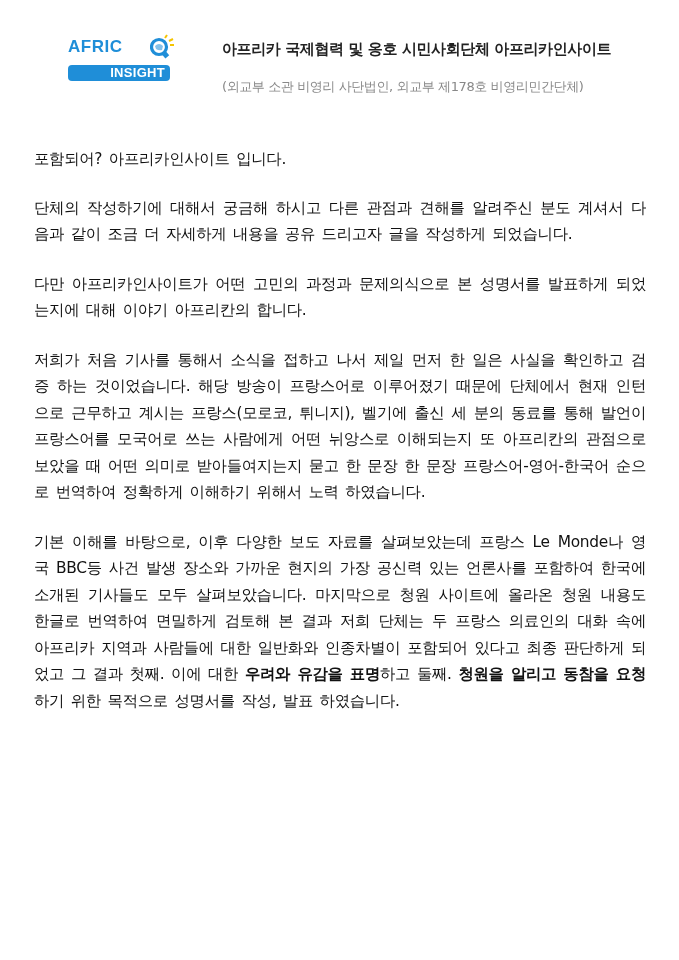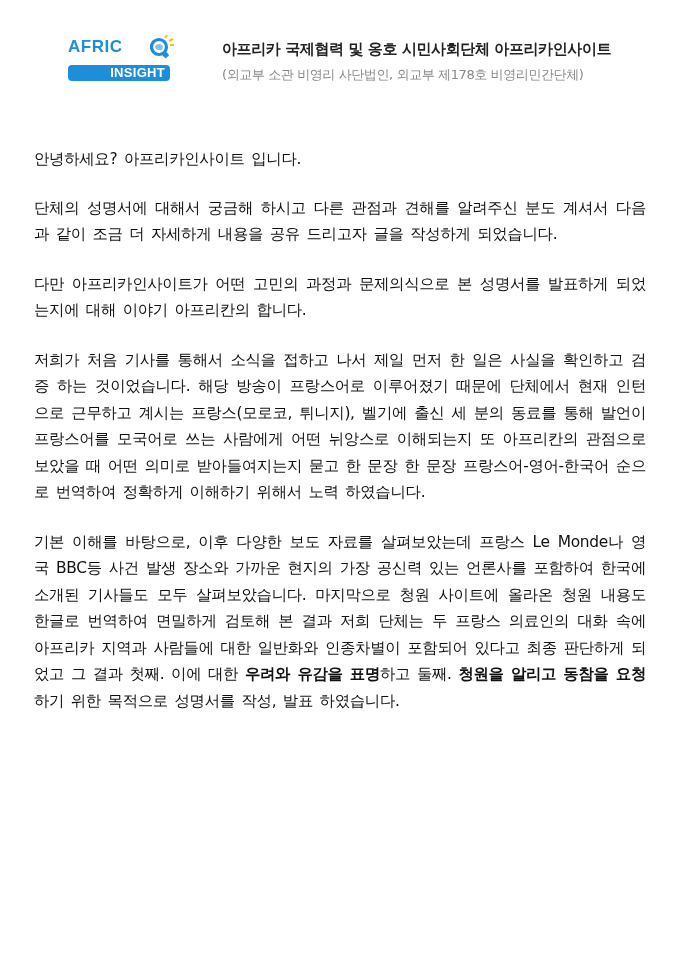--- a/index.html
+++ b/index.html
@@ -17,21 +17,21 @@
     .logo-bulb { position: absolute; left: 82px; top: 0; width: 24px; height: 28px; }
     .logo-bar {
       position: absolute; left: 0; top: 31px; width: 102px; height: 16px; background: #1f8ed8;
       border-radius: 4px;
     }
     .logo-bar span {
       position: absolute; right: 5px; top: 0; font-family: "Liberation Sans", sans-serif; font-weight: bold;
       font-size: 13px; line-height: 16px; color: #ffffff; letter-spacing: 0.3px;
     }
     .org-title { position: absolute; left: 154px; top: 6px; font-size: 15px; font-weight: bold; color: #222; letter-spacing: -0.4px; white-space: nowrap; }
-    .org-sub { position: absolute; left: 154px; top: 32px; font-size: 13px; color: #888888; letter-spacing: -0.4px; white-space: nowrap; }
+    .org-sub { position: absolute; left: 154px; top: 44px; font-size: 13px; color: #888888; letter-spacing: -0.4px; white-space: nowrap; }
 
     .content { position: absolute; left: 34px; top: 146px; width: 612px; }
     .para {
       margin: 0 0 23px 0; font-size: 15.4px; line-height: 26.5px; text-align: justify;
       letter-spacing: -0.3px; word-spacing: 2px; color: #111;
     }
     .para b { font-weight: bold; }
     .p0 { margin-bottom: 22px; }
   </style>
 </head>
@@ -51,24 +51,24 @@
     <div class="logo-bar">
       <span>INSIGHT</span>
     </div>
   </div>
   <div class="org-title">아프리카 국제협력 및 옹호 시민사회단체 아프리카인사이트</div>
   <div class="org-sub">(외교부 소관 비영리 사단법인, 외교부 제178호 비영리민간단체)</div>
 </div>
 
 <div class="content">
   <p class="para p0">
-    <span>안녕하세요? 아프리카인사이트 입니다.</span>
+    <span>포함되어? 아프리카인사이트 입니다.</span>
   </p>
   <p class="para">
-    <span>단체의 성명서에 대해서 궁금해 하시고 다른 관점과 견해를 알려주신 분도 계셔서 다음과 같이 조금 더 자세하게 내용을 공유 드리고자 글을 작성하게 되었습니다.</span>
+    <span>단체의 작성하기에 대해서 궁금해 하시고 다른 관점과 견해를 알려주신 분도 계셔서 다음과 같이 조금 더 자세하게 내용을 공유 드리고자 글을 작성하게 되었습니다.</span>
   </p>
   <p class="para">
     <span>다만 아프리카인사이트가 어떤 고민의 과정과 문제의식으로 본 성명서를 발표하게 되었는지에 대해 이야기 아프리칸의 합니다.</span>
   </p>
   <p class="para">
     <span>저희가 처음 기사를 통해서 소식을 접하고 나서 제일 먼저 한 일은 사실을 확인하고 검증 하는 것이었습니다. 해당 방송이 프랑스어로 이루어졌기 때문에 단체에서 현재 인턴으로 근무하고 계시는 프랑스(모로코, 튀니지), 벨기에 출신 세 분의 동료를 통해 발언이 프랑스어를 모국어로 쓰는 사람에게 어떤 뉘앙스로 이해되는지 또 아프리칸의 관점으로 보았을 때 어떤 의미로 받아들여지는지 묻고 한 문장 한 문장 프랑스어-영어-한국어 순으로 번역하여 정확하게 이해하기 위해서 노력 하였습니다.</span>
   </p>
   <p class="para">
     <span>기본 이해를 바탕으로, 이후 다양한 보도 자료를 살펴보았는데 프랑스 Le Monde나 영국 BBC등 사건 발생 장소와 가까운 현지의 가장 공신력 있는 언론사를 포함하여 한국에 소개된 기사들도 모두 살펴보았습니다. 마지막으로 청원 사이트에 올라온 청원 내용도 한글로 번역하여 면밀하게 검토해 본 결과 저희 단체는 두 프랑스 의료인의 대화 속에 아프리카 지역과 사람들에 대한 일반화와 인종차별이 포함되어 있다고 최종 판단하게 되었고 그 결과 첫째. 이에 대한 </span><b>우려와 유감을 표명</b><span>하고 둘째. </span><b>청원을 알리고 동참을 요청</b><span>하기 위한 목적으로 성명서를 작성, 발표 하였습니다.</span>
   </p>

